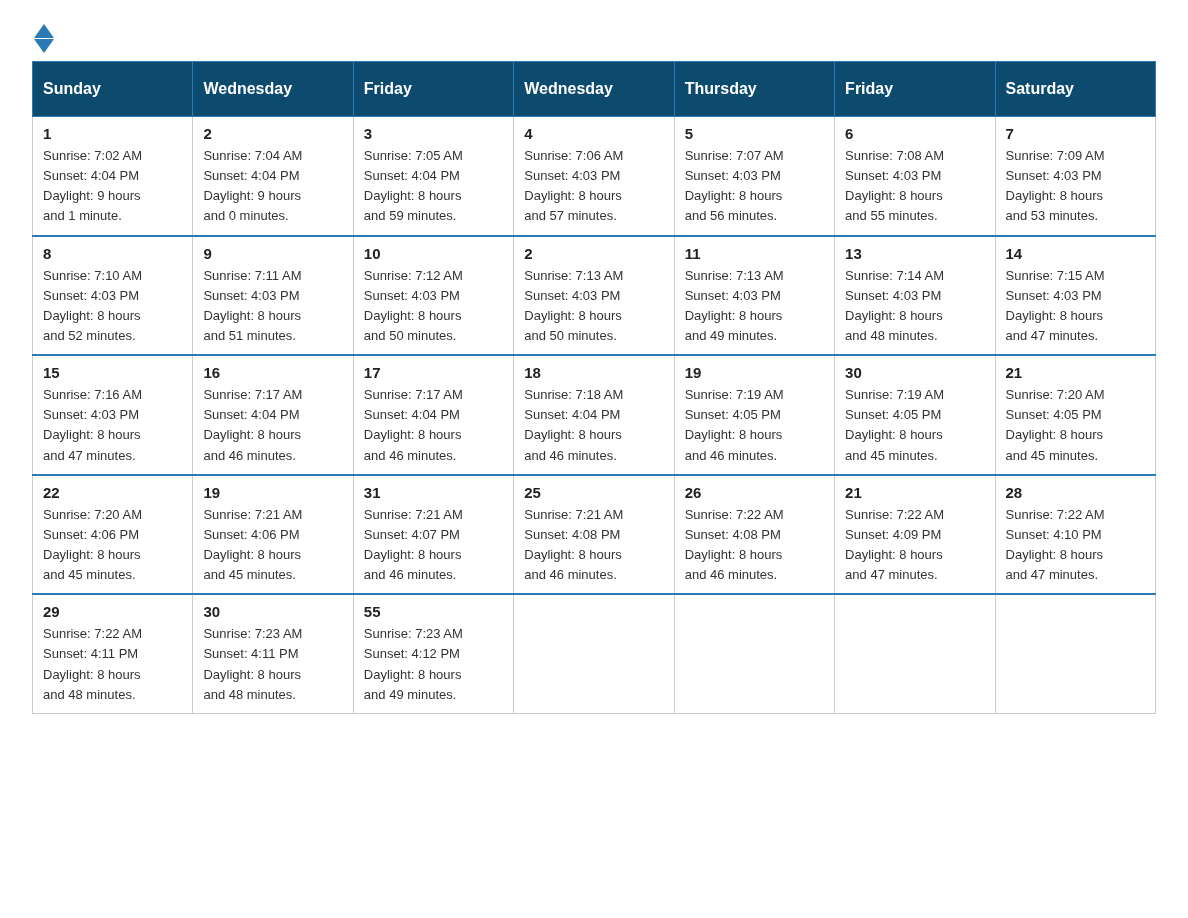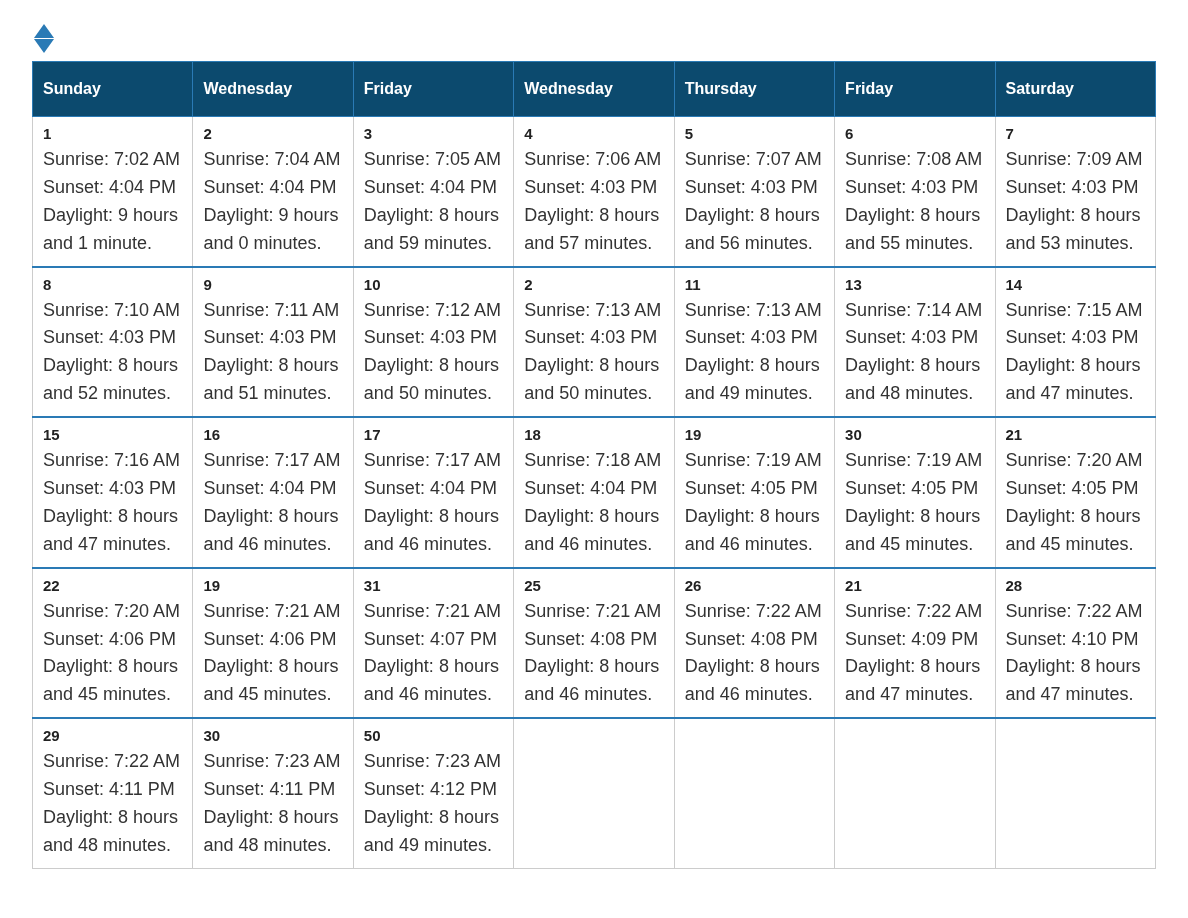--- a/index.html
+++ b/index.html
@@ -71,21 +71,21 @@
     tbody tr:not(:last-child) td {
       border-bottom: 2px solid #2a7ab5;
     }
     .day-number {
       font-size: 15px;
       font-weight: bold;
       color: #222;
       margin-bottom: 4px;
     }
     .day-info {
-      font-size: 18px;
+      font-size: 13px;
       color: #333;
       line-height: 1.55;
     }
     .empty-cell {
       background: #fff;
     }
   </style>
 </head>
 <body>
 
@@ -244,21 +244,21 @@
       <tr>
         <td>
           <div class="day-number">29</div>
           <div class="day-info">Sunrise: 7:22 AM<br>Sunset: 4:11 PM<br>Daylight: 8 hours<br>and 48 minutes.</div>
         </td>
         <td>
           <div class="day-number">30</div>
           <div class="day-info">Sunrise: 7:23 AM<br>Sunset: 4:11 PM<br>Daylight: 8 hours<br>and 48 minutes.</div>
         </td>
         <td>
-          <div class="day-number">50</div>
+          <div class="day-number">55</div>
           <div class="day-info">Sunrise: 7:23 AM<br>Sunset: 4:12 PM<br>Daylight: 8 hours<br>and 49 minutes.</div>
         </td>
         <td class="empty-cell"></td>
         <td class="empty-cell"></td>
         <td class="empty-cell"></td>
         <td class="empty-cell"></td>
       </tr>
     </tbody>
 </table>
 

